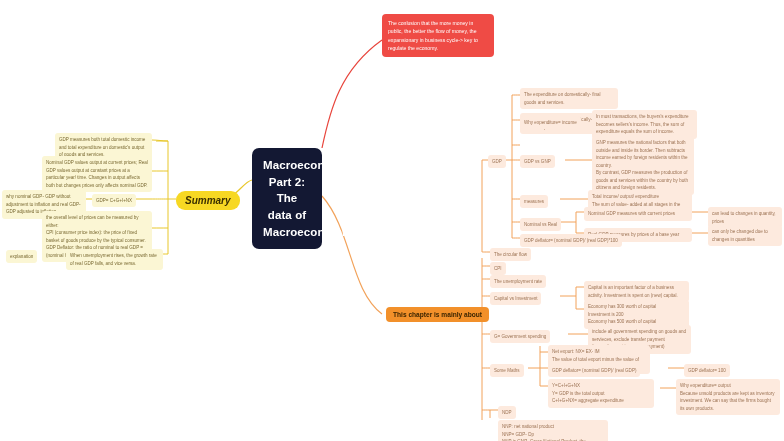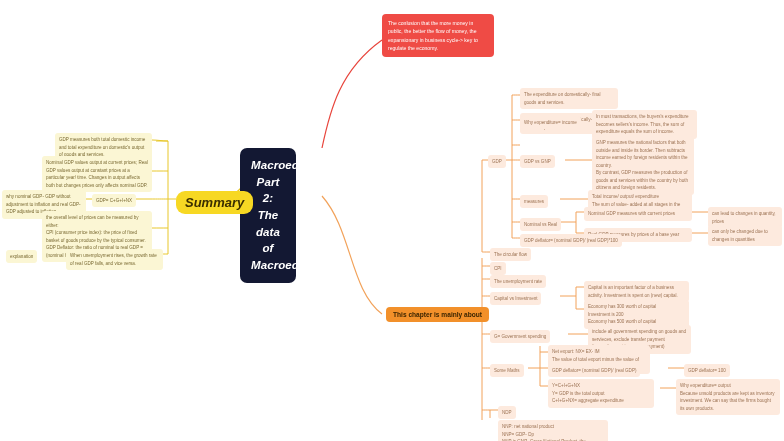--- a/index.html
+++ b/index.html
@@ -20,21 +20,21 @@
 
   
   .callout{
     background:#ef4b45;color:#ffffff;border-radius:4px;
     font-size:5.1px;line-height:1.62;padding:5px 6px;
   }
 
   
   .pill-yellow{
     background:#f7d823;color:#3a2e00;border-radius:9px;
-    font-size:13px;font-weight:700;font-style:italic;
+    font-size:10px;font-weight:700;font-style:italic;
     padding:4px 9px;text-align:center;white-space:nowrap;
   }
   
   .pill-orange{
     background:#f2902a;color:#3a2400;border-radius:4px;
     font-size:6.6px;font-weight:700;
     padding:4px 7px;text-align:center;white-space:nowrap;
   }
 
   
@@ -136,21 +136,21 @@
       <path d="M668,368 L684,368" stroke="#f2a25a"></path>
       <path d="M660,388 L676,388" stroke="#f2a25a"></path>
 
       <path d="M540,352 L540,346" stroke="#f2a25a"></path>
 
       <path d="M490,410 L498,410" stroke="#f2a25a"></path>
       <path d="M490,410 L490,418" stroke="#f2a25a"></path>
     </g>
   </svg>
 
-  <div class="node root lines" style="left:240px;top:148px;width:56px;font-style:italic;">Macroeconomics-
+  <div class="node root lines" style="left:252px;top:148px;width:70px;">Macroeconomics-
 Part 2: The data of
 Macroeconomics</div>
 
   <div class="node callout" style="left:382px;top:14px;width:112px;">The conlusion that the more money in public, the better the flow of money, the expansionary in business cycle-&gt; key to regulate the economy.</div>
 
   <div class="node pill-yellow" style="left:176px;top:191px;">Summary</div>
 
   <div class="node leaf-y" style="left:55px;top:133px;width:97px;">GDP measures both total domestic income and total expenditure on domestic's output of goods and services.</div>
 
   <div class="node leaf-y" style="left:42px;top:156px;width:110px;">Nominal GDP values output at current prices; Real GDP values output at constant prices at a particular year/ time. Changes in output affects both but changes prices only affects nominal GDP.</div>

